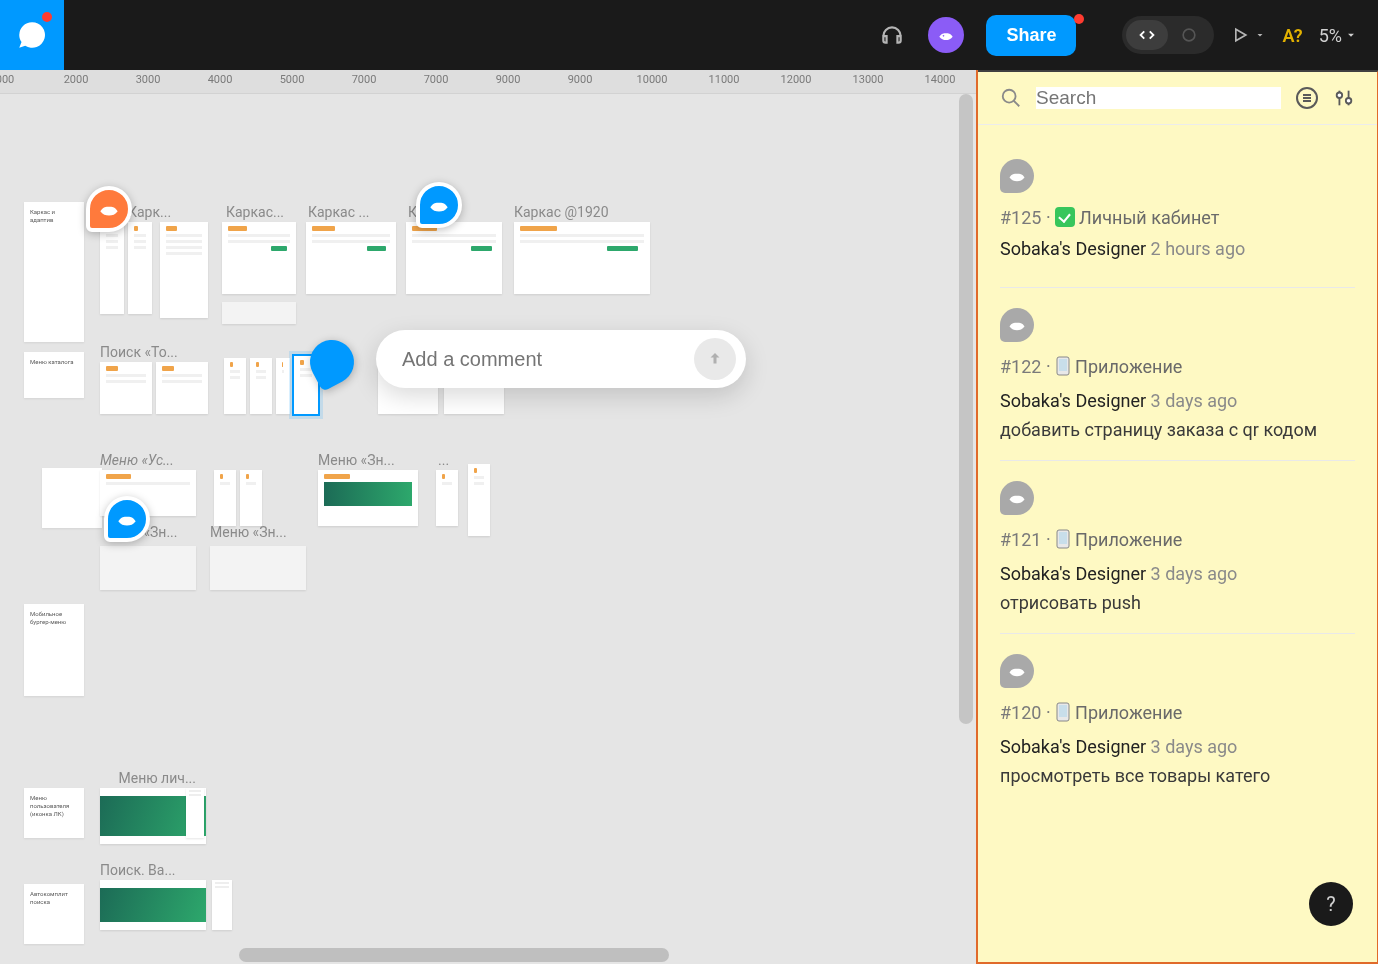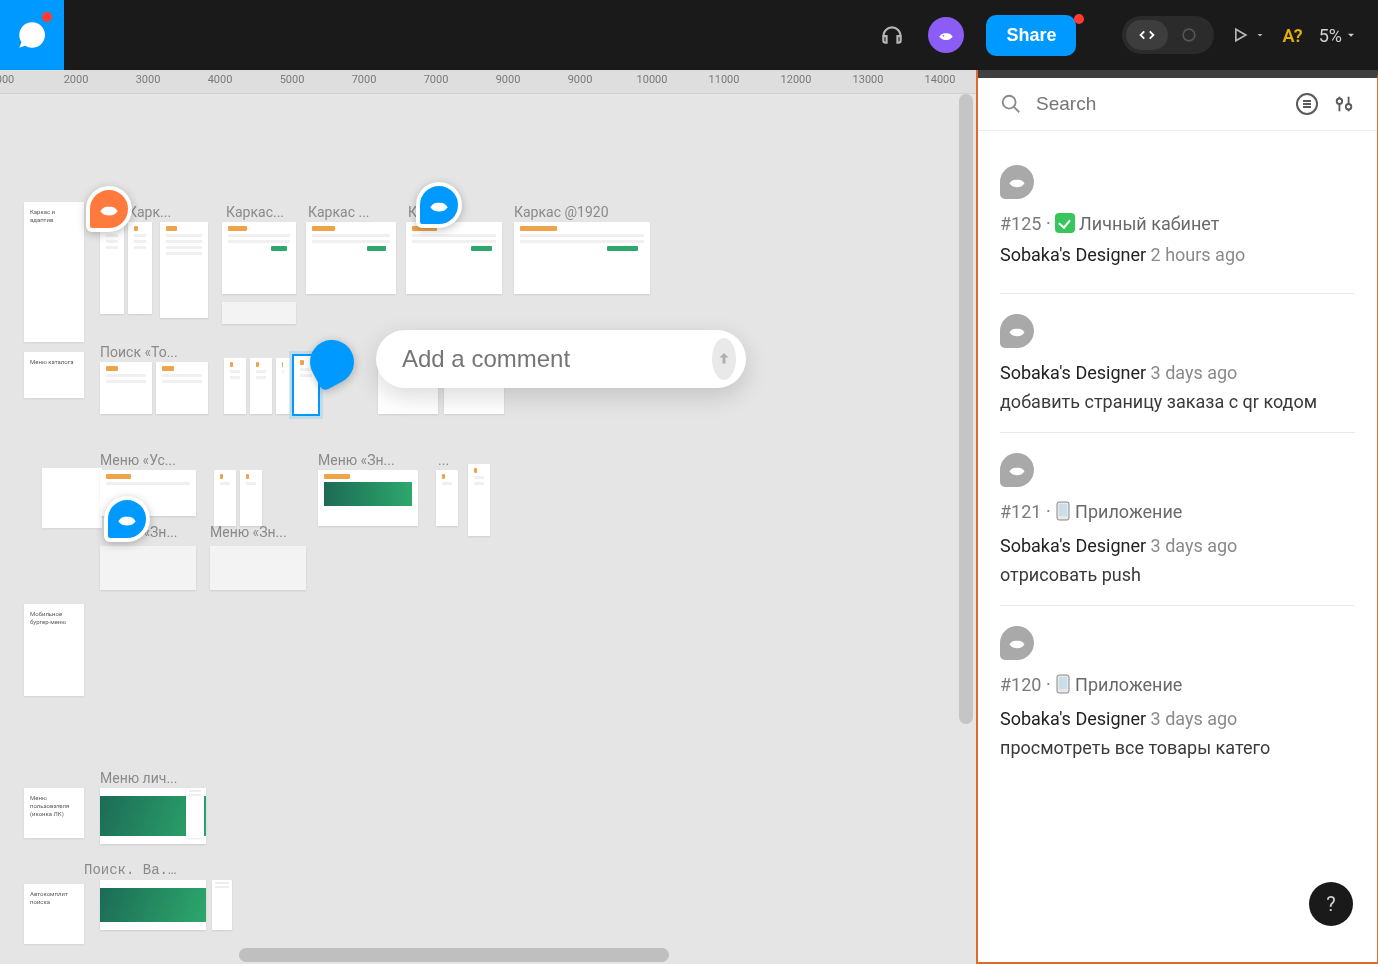--- a/index.html
+++ b/index.html
@@ -24,21 +24,21 @@
   .code-toggle .active { background:#3d3d3d; color:#fff; }
   .code-toggle .inactive { color:#5a5a5a; }
   .play-group { display:flex; align-items:center; gap:4px; color:#b5b5b5; }
   .a-help { color:#e2b100; font-size:18px; font-weight:600; }
   .zoom { color:#d0d0d0; font-size:18px; display:flex; align-items:center; gap:2px; }
   .ruler { height:24px; background:#dedede; position:relative; font-size:11px; color:#7a7a7a; border-bottom:1px solid #d2d2d2; overflow:hidden; }
   .ruler .label { position:absolute; top:3px; transform:translateX(-50%); }
   .workspace { display:flex; height:calc(964px - 70px); }
   .canvas-wrap { position:relative; flex:0 0 978px; background:#e5e5e5; border-right:2px solid #e06a2a; overflow:hidden; }
   .canvas { position:absolute; inset:24px 0 0 0; }
-  .side { flex:1 1 auto; background:#ffffff; border-top:8px solid #404040; border-right:2px solid #e06a2a; border-bottom:2px solid #e06a2a; position:relative; }
+  .side { flex:1 1 auto; background:#fef9c3; border-top:2px solid #404040; border-right:2px solid #e06a2a; border-bottom:2px solid #e06a2a; position:relative; }
   .side .search-row { display:flex; align-items:center; padding:14px 22px; gap:14px; border-bottom:1px solid #ececec; }
   .search-row .search-input { flex:1; border:none; outline:none; font-size:19px; color:#7a7a7a; }
   .comments { padding:14px 22px; overflow-y:auto; height:calc(100% - 66px); }
   .comment { padding:20px 0; border-bottom:1px solid #e9e9e9; }
   .comment .avatar-sm { width:34px; height:34px; border-radius:17px 17px 17px 5px; background:#a9a9a9; display:flex; align-items:center; justify-content:center; margin-bottom:14px; }
   .comment .avatar-sm svg { width:18px; height:14px; }
   .comment .meta { color:#7a7a7a; font-size:18px; margin-bottom:10px; }
   .comment .meta .id { color:#7a7a7a; }
   .comment .meta .tag { color:#6a6a6a;text-align:right; }
   .comment .chk { display:inline-block; width:20px; height:20px; background:#37c65c; border-radius:4px; vertical-align:-3px; margin-right:4px; position:relative; }
@@ -56,21 +56,21 @@
   .frame .bar { height:5px; background:#f3f3f3; margin-bottom:3px; border-radius:1px; }
   .frame .bar.orange { background:#f0a44a; width:30%; }
   .frame .bar.green { background:#2da86c; width:25%; margin-left:70%; }
   .frame .row { height:3px; background:#f0f0f0; margin:3px 0; }
   .row-label-card { position:absolute; width:60px; height:84px; background:#fff; box-shadow:0 1px 2px rgba(0,0,0,0.08); font-size:6px; color:#5a5a5a; padding:6px; line-height:1.3; }
   .pin { position:absolute; width:46px; height:46px; border-radius:50%; border:4px solid #fff; box-shadow:0 2px 8px rgba(0,0,0,0.25); display:flex; align-items:center; justify-content:center; border-bottom-left-radius:6px; }
   .pin.orange { background:#ff7a3c; }
   .pin.blue-pointer { width:44px; height:44px; background:#0099ff; border:none; border-bottom-left-radius:6px; transform:rotate(-28deg); }
   .pin svg { width:26px; height:26px; }
   .comment-bubble { position:absolute; background:#fff; border-radius:36px; width:370px; height:58px; display:flex; align-items:center; padding:0 10px 0 26px; box-shadow:0 8px 24px rgba(0,0,0,0.15); }
-  .comment-bubble input { flex:1; border:none; outline:none; font-size:24px; color:#404040; }
+  .comment-bubble input { flex:1; border:none; outline:none; font-size:20px; color:#404040; }
   .comment-bubble .send { width:42px; height:42px; border-radius:50%; background:#e9e9e9; display:flex; align-items:center; justify-content:center; color:#b0b0b0; }
   .selected-frame { border:2px solid #0099ff; box-shadow:0 0 0 3px rgba(0,153,255,0.15); }
   .sm-card { position:absolute; background:#fff; box-shadow:0 1px 2px rgba(0,0,0,0.1); }
   .sm-card .r { height:2px; background:#eee; margin:2px 3px; }
   .sm-card .o { height:3px; background:#f0a44a; width:30%; margin:2px 3px; }
 
   .h-scroll { position:absolute; left:-1px; right:20px; bottom:0; height:18px; background:#e5e5e5; }
   .h-scroll .thumb { position:absolute; left:240px; top:2px; height:14px; width:430px; background:#bfbfbf; border-radius:7px; }
   .v-scroll { position:absolute; top:24px; right:3px; bottom:18px; width:14px; }
   .v-scroll .thumb { position:absolute; top:0; left:0; right:0; height:630px; background:#c5c5c5; border-radius:7px; }
@@ -245,21 +245,21 @@
           <div class="o"></div>
           <div class="r"></div>
           <div class="r"></div>
         </div>
       <div class="sm-card" style="left:444px;top:266px;width:60px;height:54px;">
           <div class="o"></div>
           <div class="r"></div>
           <div class="r"></div>
         </div>
 
-      <span class="frame-label" style="left:100px;top:358px;width:92px;">Меню «Ус...</span>
+      <span class="frame-label" style="left:100px;top:358px;width:92px;font-style:italic;">Меню «Ус...</span>
       <span class="frame-label" style="left:318px;top:358px;width:92px;">Меню «Зн...</span>
       <span class="frame-label" style="left:438px;top:358px;width:30px;">...</span>
       <div class="frame" style="left:100px;top:376px;width:96px;height:46px;">
           <div class="bar orange"></div>
           <div class="row"></div>
         </div>
       <div class="frame" style="left:214px;top:376px;width:22px;height:56px;">
           <div class="bar orange"></div>
           <div class="row"></div>
         </div>
@@ -279,31 +279,31 @@
           <div class="bar orange"></div>
           <div class="row"></div>
           <div class="row"></div>
         </div>
 
       <span class="frame-label" style="left:132px;top:430px;width:70px;">о «Зн...</span>
       <span class="frame-label" style="left:210px;top:430px;width:92px;">Меню «Зн...</span>
       <div class="frame" style="left:100px;top:452px;width:96px;height:44px;background:#f3f3f3"></div>
       <div class="frame" style="left:210px;top:452px;width:96px;height:44px;background:#f3f3f3"></div>
 
-      <span class="frame-label" style="left:100px;top:676px;width:96px;">Меню лич...</span>
+      <span class="frame-label" style="left:100px;top:676px;width:96px;text-align:right;">Меню лич...</span>
       <div class="frame" style="left:100px;top:694px;width:106px;height:56px;padding:0;">
         <div style="height:8px;background:#fff"></div>
         <div style="height:40px;background:linear-gradient(110deg,#1c6b56,#2da86c);"></div>
       </div>
       <div class="sm-card" style="left:186px;top:694px;width:18px;height:50px;">
           <div class="r"></div>
           <div class="r"></div>
         </div>
 
-      <span class="frame-label" style="left:84px;top:768px;width:100px;font-family:Liberation Mono, monospace;">Поиск. Ва...</span>
+      <span class="frame-label" style="left:100px;top:768px;width:100px;">Поиск. Ва...</span>
       <div class="frame" style="left:100px;top:786px;width:106px;height:50px;padding:0;">
         <div style="height:8px;background:#fff"></div>
         <div style="height:34px;background:linear-gradient(110deg,#1c6b56,#2da86c);"></div>
       </div>
       <div class="sm-card" style="left:212px;top:786px;width:20px;height:50px;">
           <div class="r"></div>
           <div class="r"></div>
         </div>
 
       <div class="pin orange" style="left:86px;top:92px;">
@@ -374,20 +374,24 @@
         <div class="meta"><span class="id">#125</span> · <span class="chk"></span><span class="tag">Личный кабинет</span></div>
         <div class="author-line"><span class="author">Sobaka's Designer</span> <span class="time">2 hours ago</span></div>
       </div>
 
       <div class="comment">
         <div class="avatar-sm">
             <svg viewBox="0 0 24 16">
               <path fill="#fff" d="M2 10c3-5 6-5 10-5s7 0 10 5c-3 4-6 5-10 5S5 14 2 10z"></path>
             </svg>
           </div>
+        <div class="meta"><span class="id">#122</span> · <span class="phone"><svg width="16" height="20" viewBox="0 0 14 20">
+                <rect x="1" y="1" width="12" height="18" rx="2" fill="#e8e8e8" stroke="#888"></rect>
+                <rect x="3" y="3" width="8" height="12" fill="#c8deea"></rect>
+              </svg></span><span class="tag">Приложение</span></div>
         <div class="author-line"><span class="author">Sobaka's Designer</span> <span class="time">3 days ago</span></div>
         <div class="body">добавить страницу заказа с qr кодом</div>
       </div>
 
       <div class="comment">
         <div class="avatar-sm">
             <svg viewBox="0 0 24 16">
               <path fill="#fff" d="M2 10c3-5 6-5 10-5s7 0 10 5c-3 4-6 5-10 5S5 14 2 10z"></path>
             </svg>
           </div>

